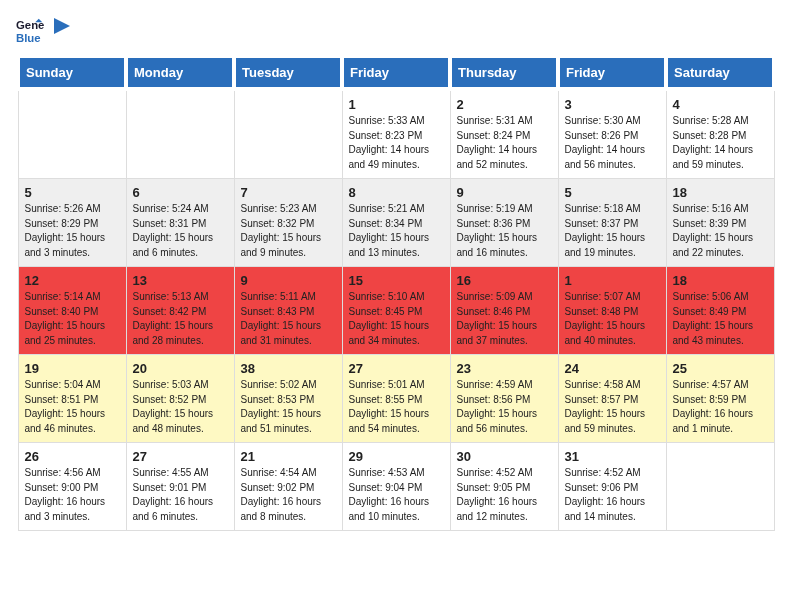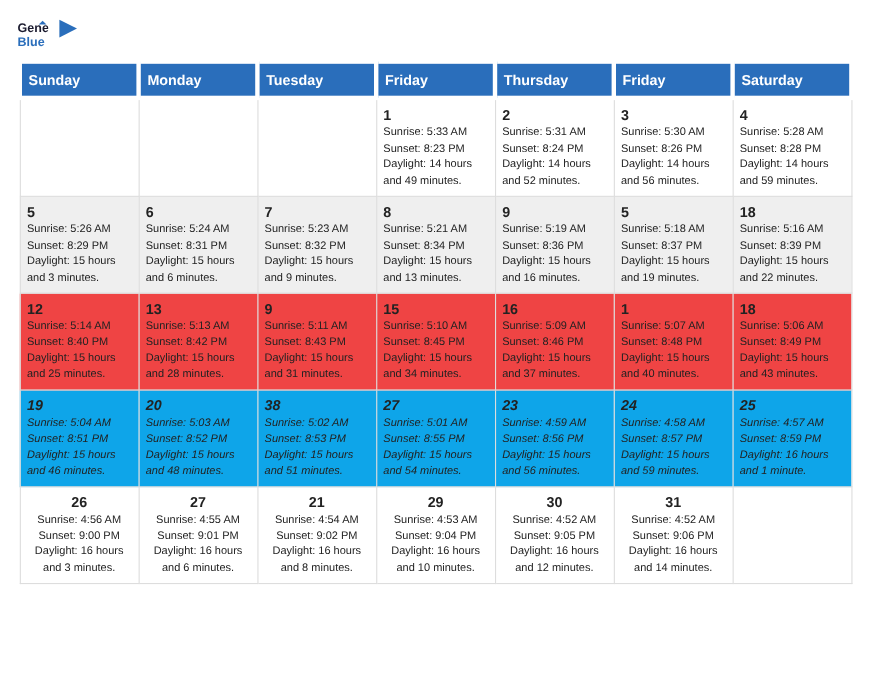--- a/index.html
+++ b/index.html
@@ -77,22 +77,22 @@
       line-height: 1.45;
       font-size: 10px;
     }
     .empty-cell {
       background: #f9f9f9;
     }
     
     .cal-row-1 td { background-color: #ffffff; }
     .cal-row-2 td { background-color: #efefef; }
     .cal-row-3 td { background-color: #ef4444; }
-    .cal-row-4 td { background-color: #0ea5e9; font-style: italic; }
-    .cal-row-5 td { background-color: #ffffff; text-align: center; }
+    .cal-row-4 td { background-color: #fef9c3; }
+    .cal-row-5 td { background-color: #ffffff; }
   </style>
 </head>
 <body>
 
 <div class="header">
   <div class="logo">
     <svg class="logo-icon" viewBox="0 0 32 32">
       <text x="0" y="14" font-size="13" font-weight="bold" fill="#1a1a2e" font-family="Arial">General</text>
       <text x="0" y="28" font-size="13" font-weight="bold" fill="#2a6ebb" font-family="Arial">Blue</text>
       <polygon points="22,6 30,6 26,2" fill="#2a6ebb"></polygon>

